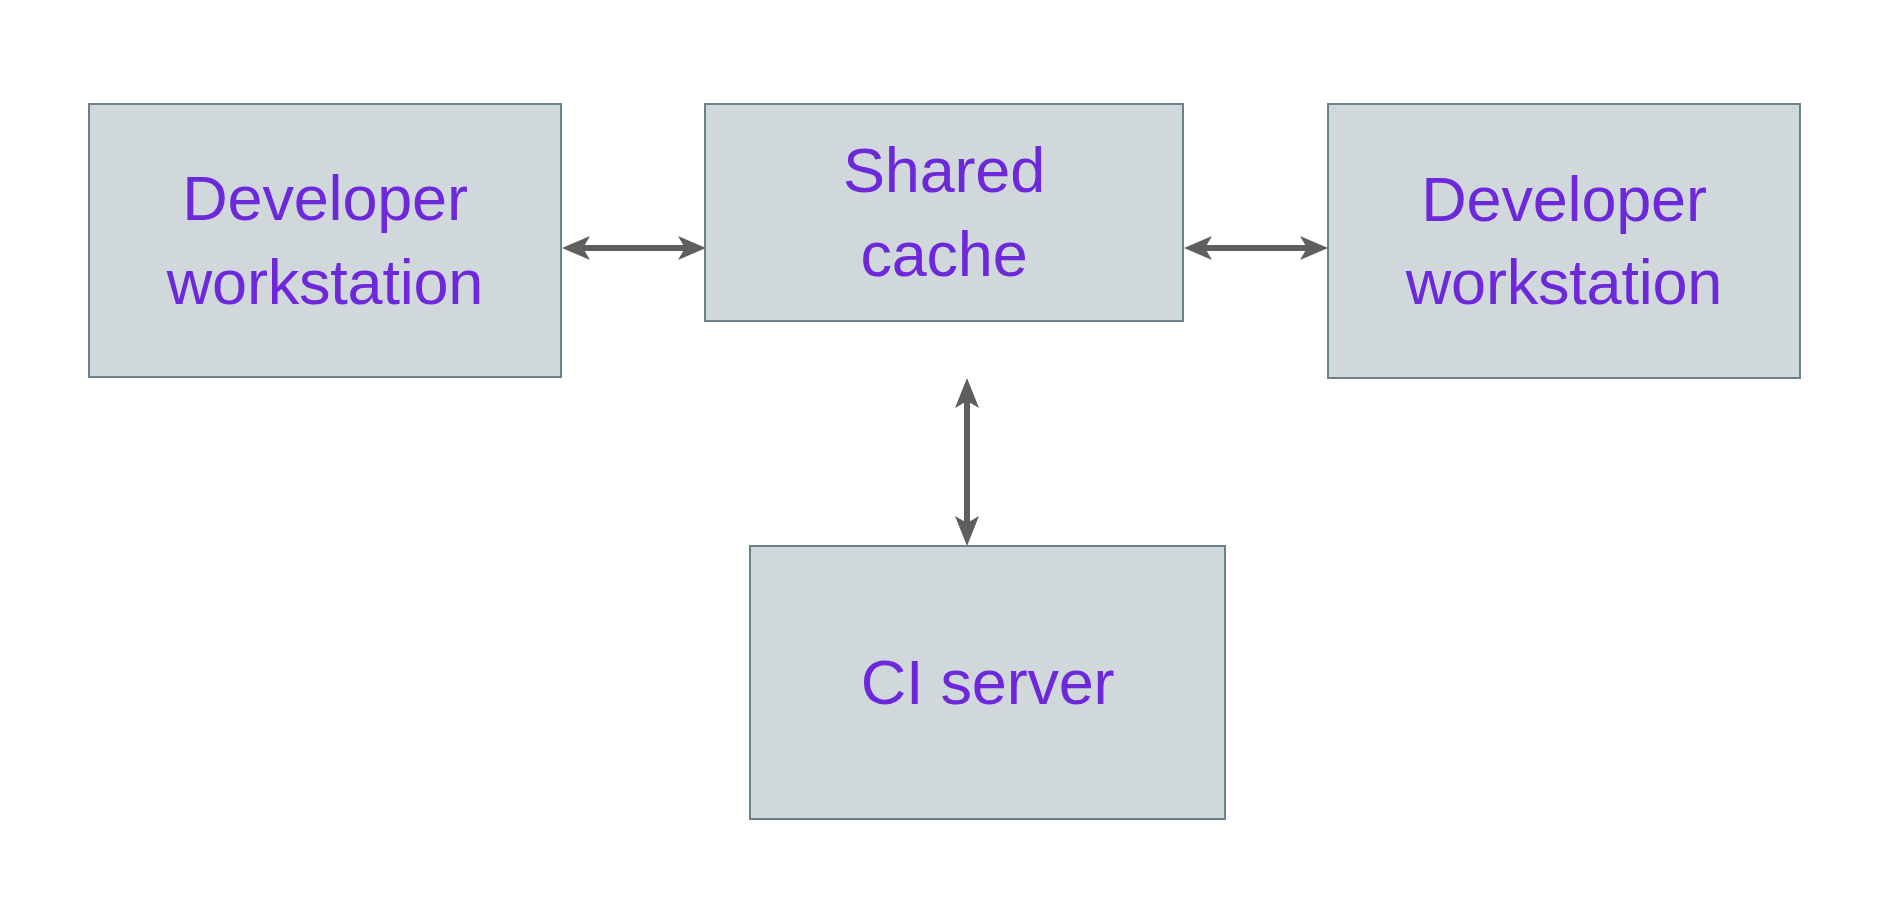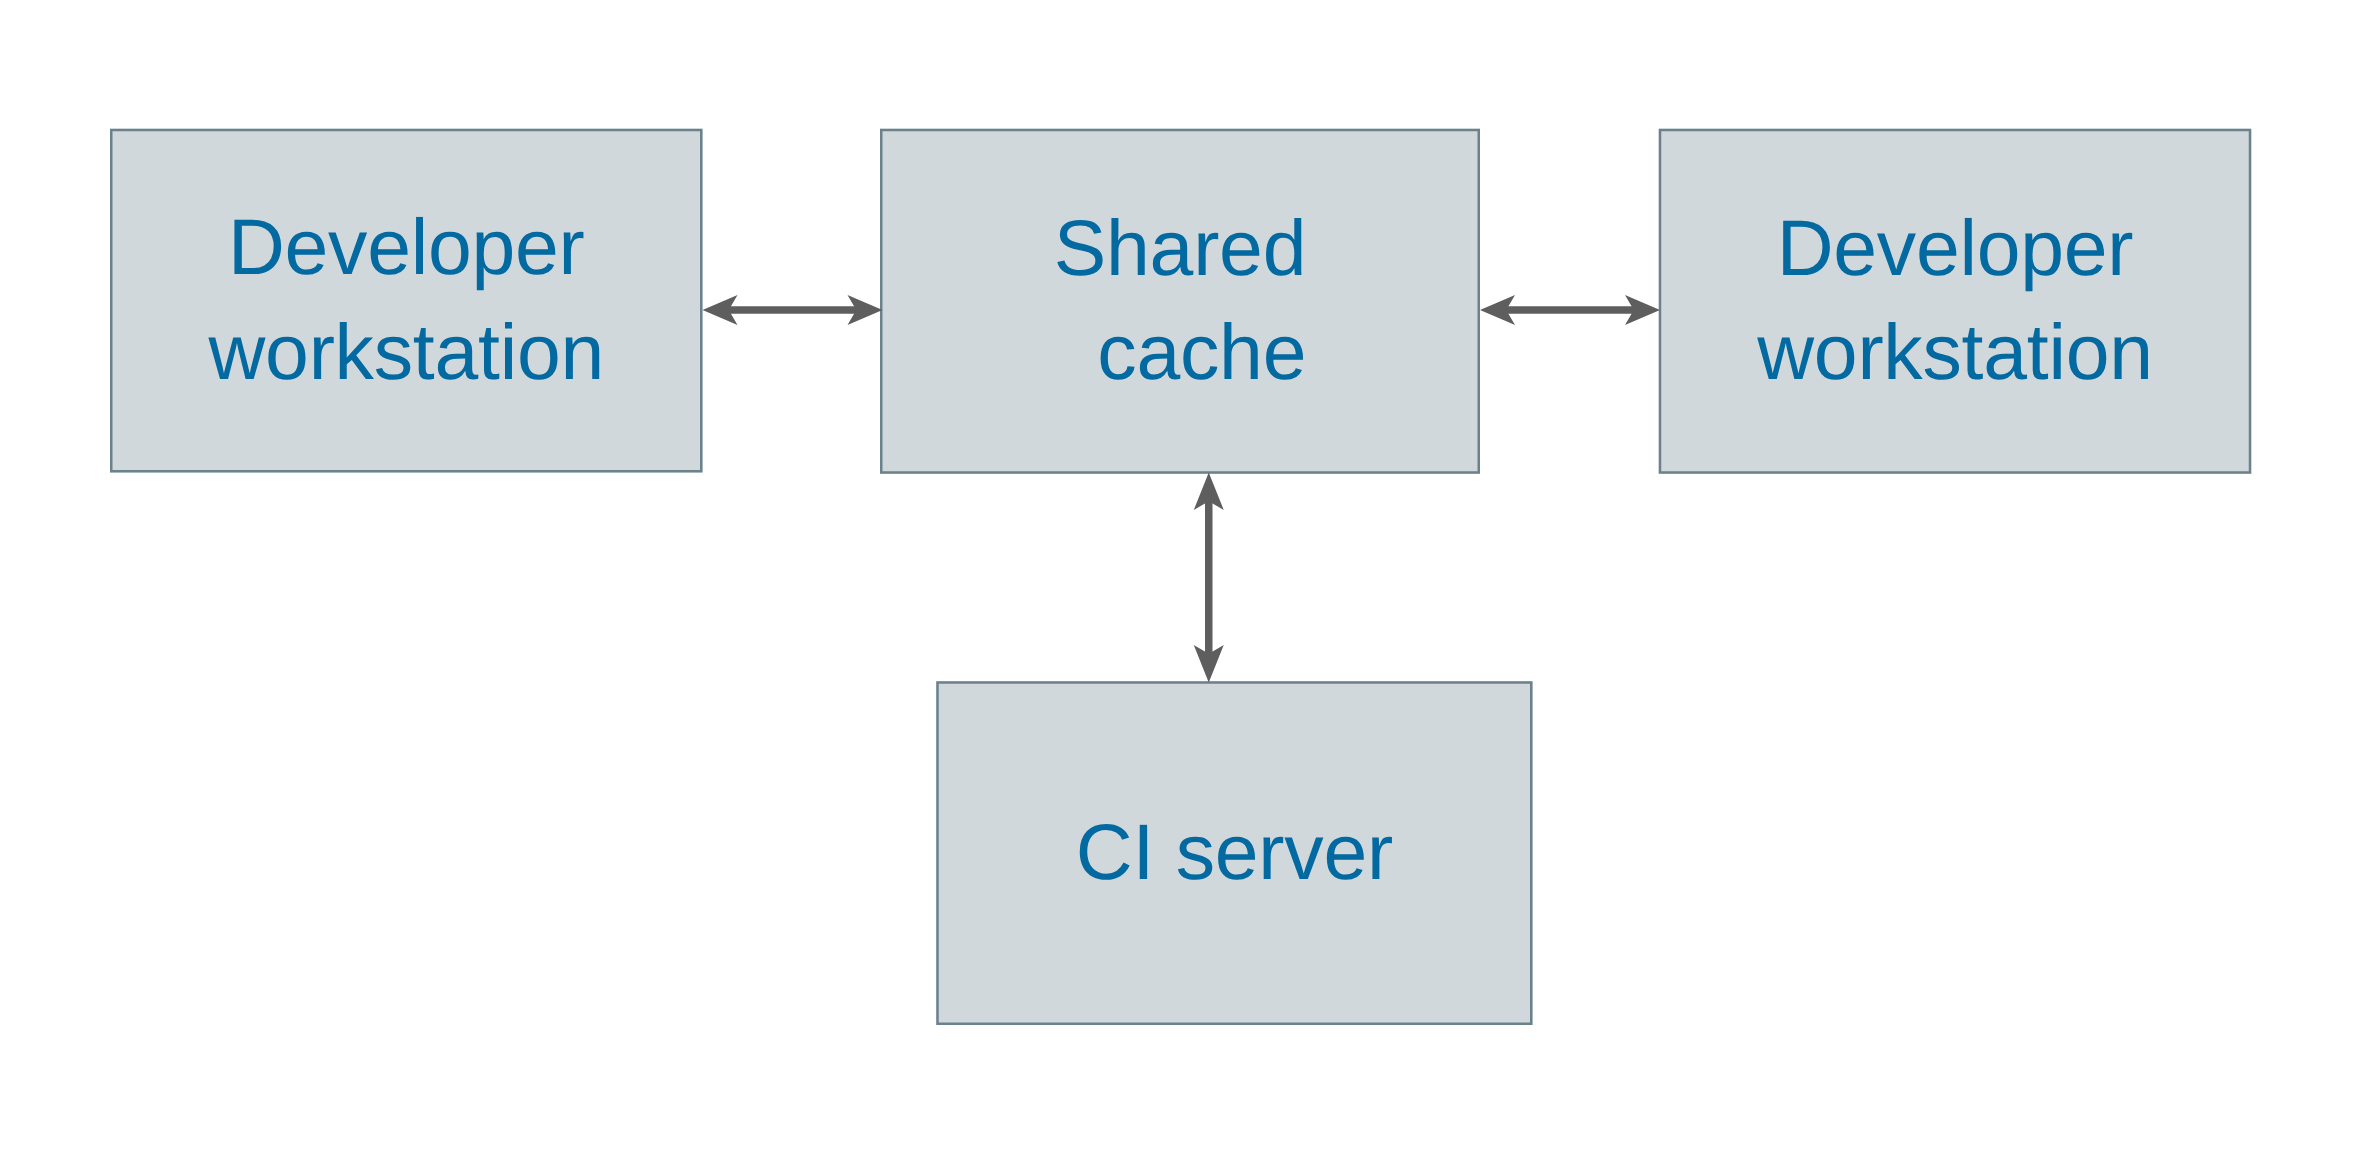--- a/index.html
+++ b/index.html
@@ -27,33 +27,33 @@
     box-sizing: border-box;
     background: #d0d8dc;
     border: 2px solid #6b828d;
     display: flex;
     align-items: center;
     justify-content: center;
     text-align: center;
   }
 
   .node-label {
-    color: #0369a1;
+    color: #6d28d9;
     font-family: "Liberation Sans", sans-serif;
     font-size: 63px;
     line-height: 1.32;
     font-weight: 400;
     letter-spacing: -0.2px;
     white-space: pre-line;
     padding: 0 10px;
   }
 
   
   #node-dev-left   { left: 88px;   top: 103px; width: 474px; height: 275px; }
-  #node-shared     { left: 704px;  top: 103px; width: 480px; height: 276px; text-align: right; }
+  #node-shared     { left: 704px;  top: 103px; width: 480px; height: 219px; }
   #node-dev-right  { left: 1327px; top: 103px; width: 474px; height: 276px; }
   #node-ci         { left: 749px;  top: 545px; width: 477px; height: 275px; }
 
   
   .connector {
     position: absolute;
     overflow: visible;
   }
   #edge-left-shared  { left: 560px;  top: 219px;  width: 148px;  height: 58px; }
   #edge-shared-right { left: 1182px; top: 219px;  width: 148px;  height: 58px; }

